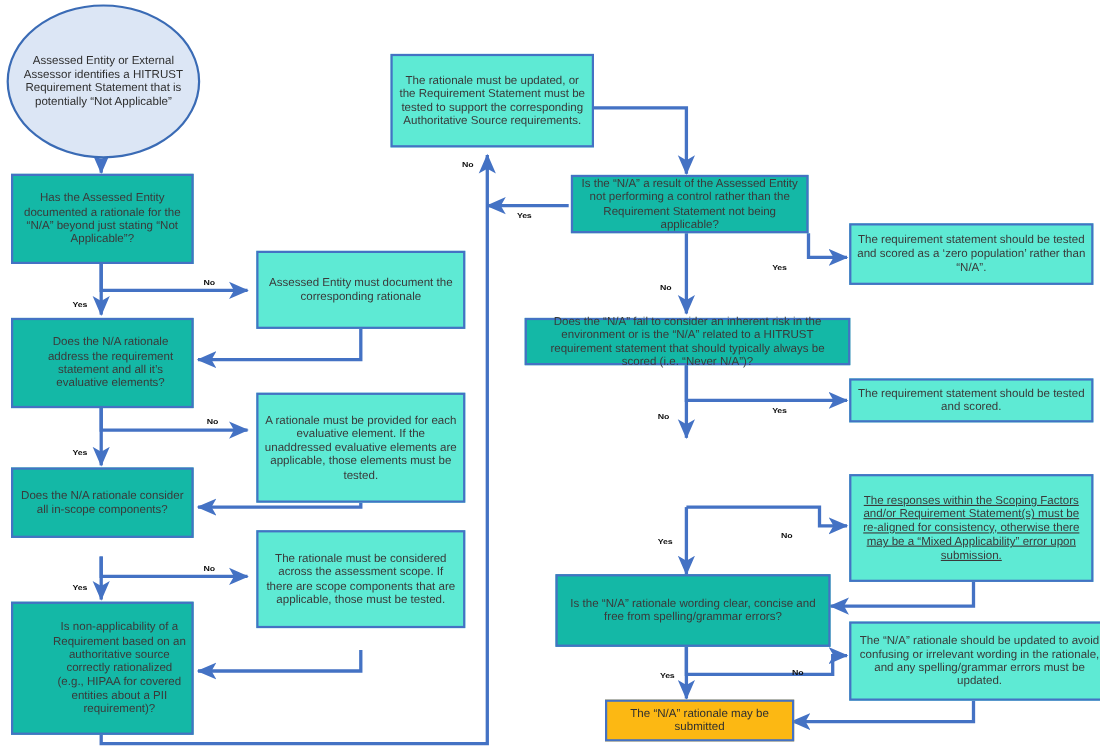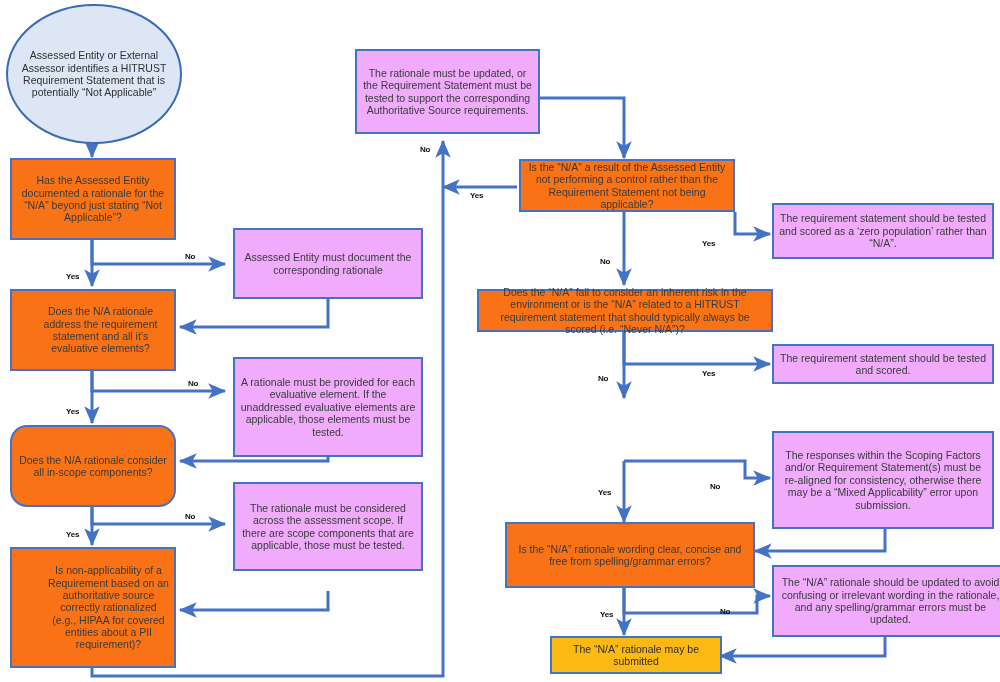--- a/index.html
+++ b/index.html
@@ -38,26 +38,26 @@
   
   .ellipse{
     background:#dce6f5;
     border:2px solid #3a6bb5;
     border-radius:50%;
     color:#2f2f2f;
   }
 
   
   .box-white{
-    background:#f97316;
+    background:#14b8a6;
     border:2px solid #4472c4;
   }
   
   .box-green{
-    background:#f0abfc;
+    background:#5eead4;
     border:2px solid #4472c4;
   }
   
   .box-orange{
     background:#fcb813;
     border:2px solid #4472c4;
     color:#2f2f2f;
   }
 
   .lbl{
@@ -146,21 +146,21 @@
   </div>
 
   <div class="node box-white" style="left:10px; top:289px; width:166px; height:82px; font-size:10.5px;padding-left:20px;">
     <span class="txt">Does the N/A rationale address the requirement statement and all it’s evaluative elements?</span>
   </div>
 
   <div class="node box-green" style="left:233px; top:357px; width:190px; height:100px; font-size:10.5px;">
     <span class="txt">A rationale must be provided for each evaluative element. If the unaddressed evaluative elements are applicable, those elements must be tested.</span>
   </div>
 
-  <div class="node box-white" style="left:10px; top:425px; width:166px; height:82px; font-size:10.5px;border-radius:17px;">
+  <div class="node box-white" style="left:10px; top:425px; width:166px; height:64px; font-size:10.5px;">
     <span class="txt">Does the N/A rationale consider all in-scope components?</span>
   </div>
 
   <div class="node box-green" style="left:233px; top:482px; width:190px; height:89px; font-size:10.5px;">
     <span class="txt">The rationale must be considered across the assessment scope. If there are scope components that are applicable, those must be tested.</span>
   </div>
 
   <div class="node box-white" style="left:10px; top:547px; width:166px; height:121px; font-size:10.5px;padding-left:36px;">
     <span class="txt">Is non-applicability of a Requirement based on an authoritative source correctly rationalized (e.g., HIPAA for covered entities about a PII requirement)?</span>
   </div>
@@ -179,21 +179,21 @@
 
   <div class="node box-white" style="left:477px; top:289px; width:296px; height:43px; font-size:10.5px;">
     <span class="txt">Does the “N/A” fail to consider an inherent risk in the environment or is the “N/A” related to a HITRUST requirement statement that should typically always be scored (i.e. “Never N/A”)?</span>
   </div>
 
   <div class="node box-green" style="left:772px; top:344px; width:222px; height:40px; font-size:10.5px;">
     <span class="txt">The requirement statement should be tested and scored.</span>
   </div>
 
 
-  <div class="node box-green" style="left:772px; top:431px; width:222px; height:98px; font-size:10.5px;">
+  <div class="node box-green" style="left:772px; top:431px; width:222px; height:98px; font-size:10.5px;text-decoration:underline;">
     <span class="txt">The responses within the Scoping Factors and/or Requirement Statement(s) must be re-aligned for consistency, otherwise there may be a “Mixed Applicability” error upon submission.</span>
   </div>
 
   <div class="node box-white" style="left:505px; top:522px; width:250px; height:66px; font-size:10.5px;">
     <span class="txt">Is the “N/A” rationale wording clear, concise and free from spelling/grammar errors?</span>
   </div>
 
   <div class="node box-green" style="left:772px; top:565px; width:237px; height:72px; font-size:10.5px;">
     <span class="txt">The “N/A” rationale should be updated to avoid confusing or irrelevant wording in the rationale, and any spelling/grammar errors must be updated.</span>
   </div>

